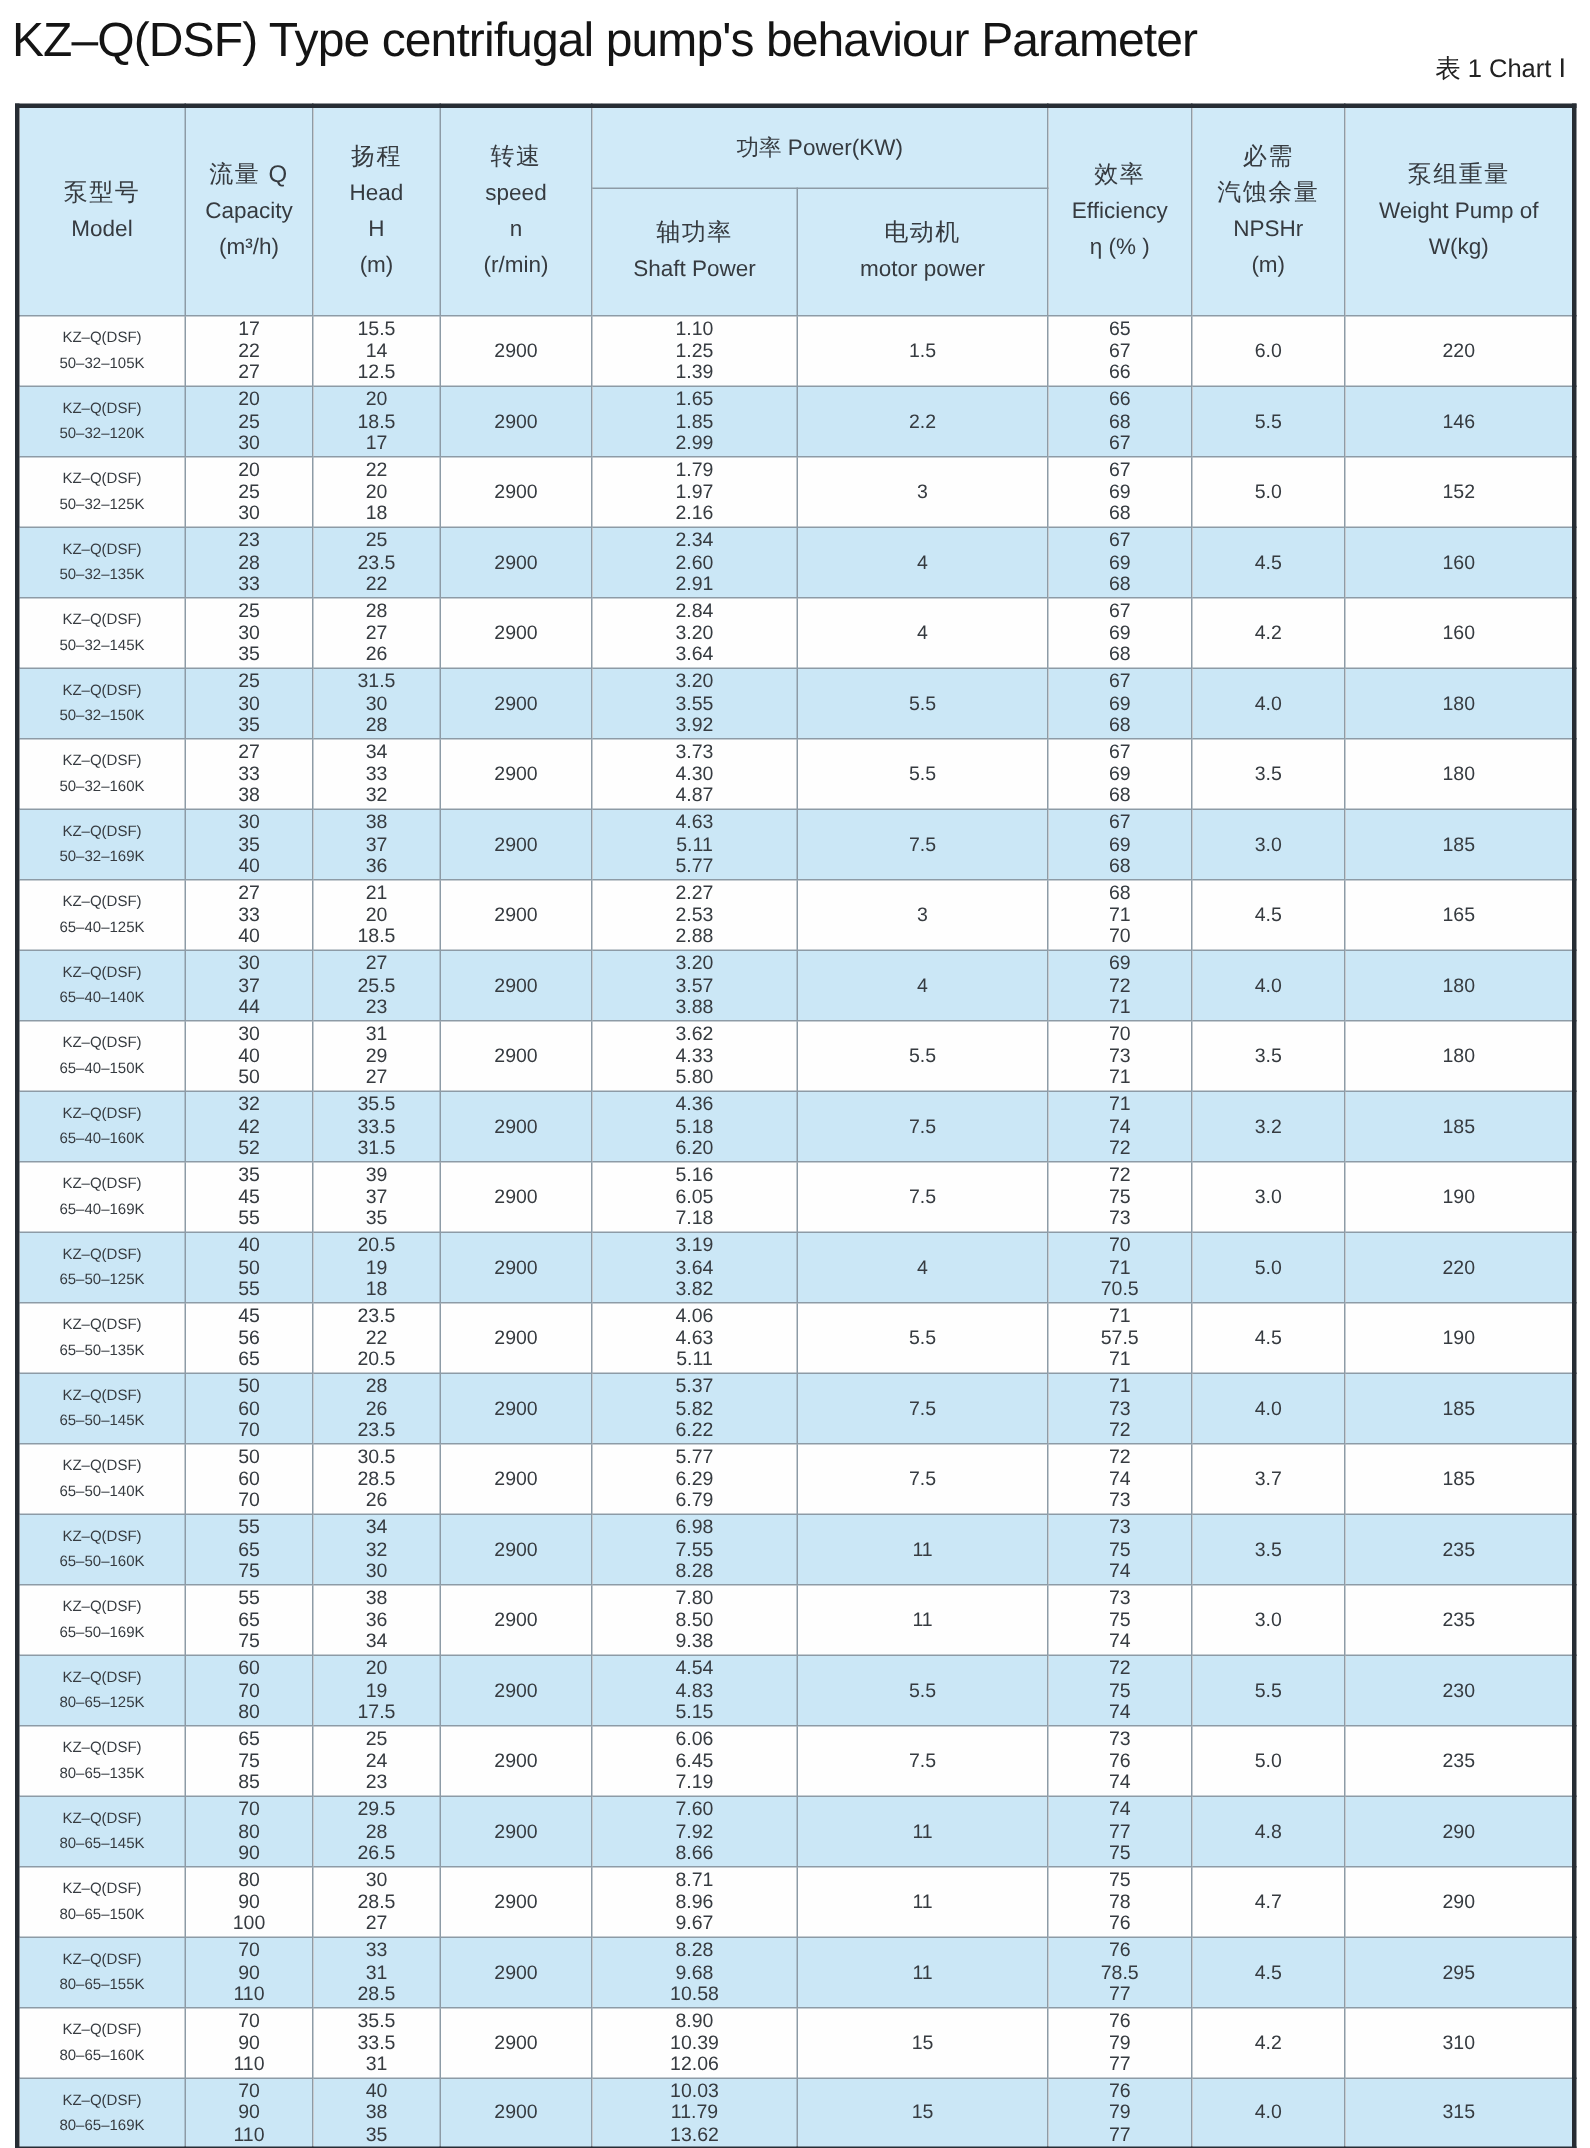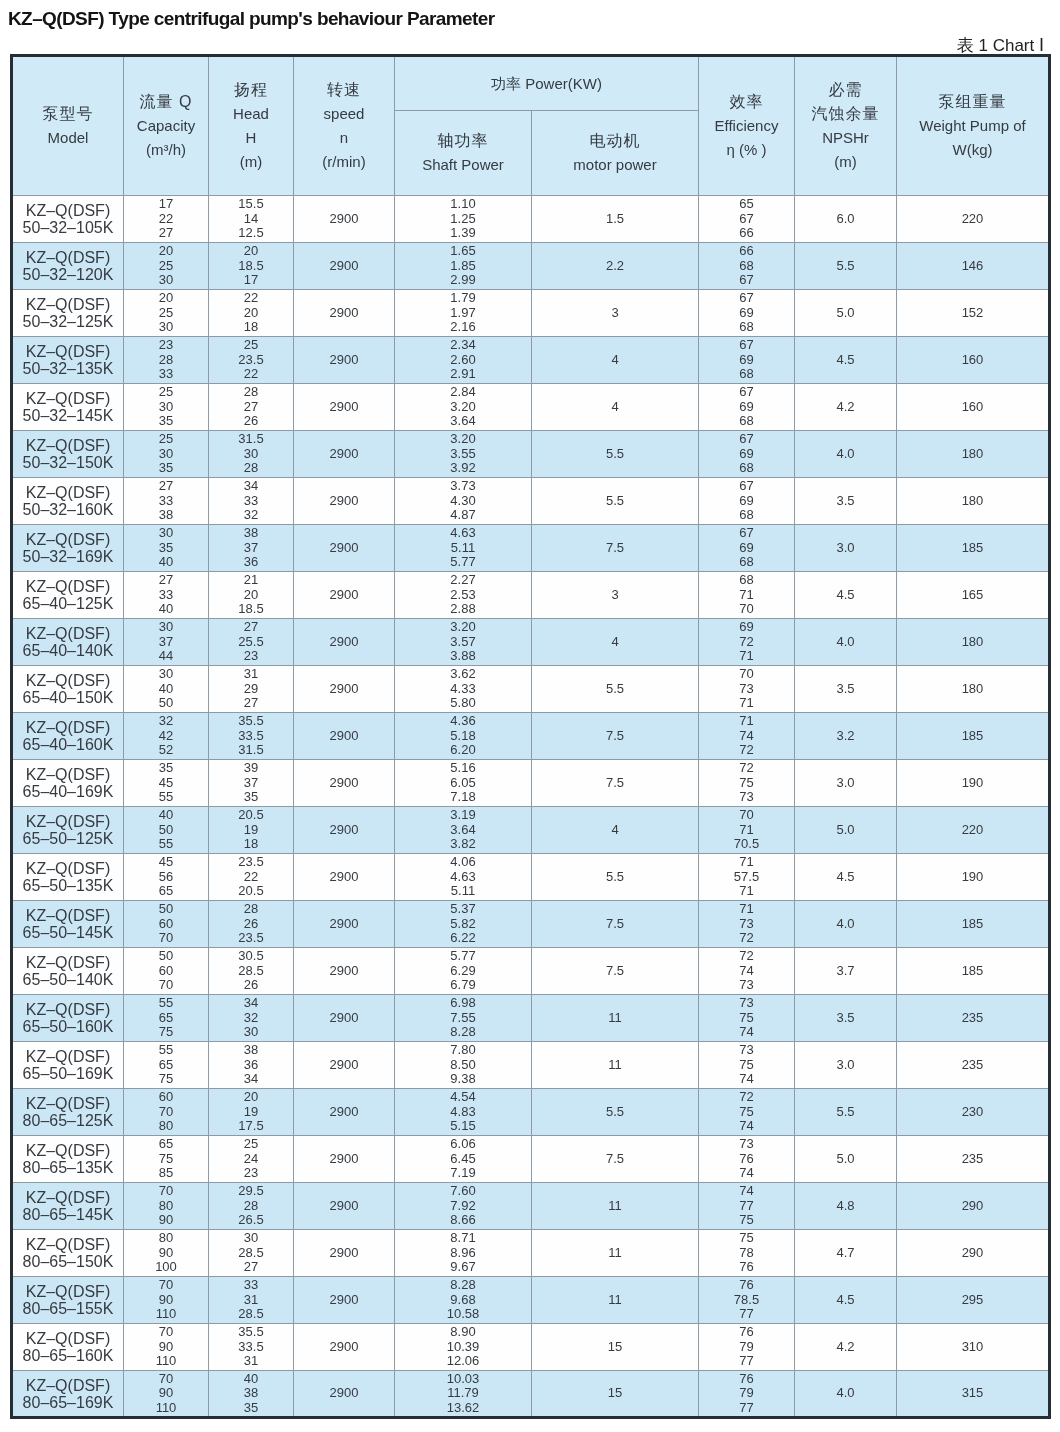--- a/index.html
+++ b/index.html
@@ -1,20 +1,20 @@
 <!DOCTYPE html>
 <html><head>
 <meta charset="utf-8">
 <style>
   * { margin:0; padding:0; box-sizing:border-box; }
   html,body { background:#ffffff; }
   body { font-family:"Liberation Sans","DejaVu Sans",sans-serif; width:1060px; }
   .page { position:relative; width:1060px; height:1432px; background:#fff; overflow:hidden; }
   .page-title {
-    font-size:19px; font-weight:bold; color:#141414; letter-spacing:-0.6px;
+    font-size:32px; font-weight:normal; color:#141414; letter-spacing:-0.6px;
     margin:8px 14px 0 8px;
   }
   .chart-label {
     position:absolute; top:34px; right:16px; font-size:17px; color:#222;
   }
   table.spec {
     border-collapse:collapse; table-layout:fixed;
     margin:24px 0 0 10px; width:1038px;
     border:3px solid #272d34;
   }
@@ -23,21 +23,21 @@
     color:#363b40; padding:0; overflow:hidden;
   }
   thead th { background:#d0eaf8; font-weight:normal; font-size:15px; line-height:24px; }
   thead tr.h1 { height:55px; }
   thead tr.h2 { height:85px; }
   thead .zh { font-size:16px; letter-spacing:1px; }
   tbody tr { height:47px; background:#fefefe; }
   tbody tr:nth-child(even) { background:#cbe7f6; }
   tbody td { font-size:13px; }
   tbody td .ln { line-height:14.6px; }
-  tbody td.model { font-size:16px; }
+  tbody td.model { font-size:10px; }
   tbody td.model .ln { line-height:17px; }
 </style>
 </head>
 <body>
 
 <div class="page">
 
   <div class="page-title">KZ–Q(DSF) Type centrifugal pump's behaviour Parameter</div>
   <div class="chart-label">表 1  Chart Ⅰ</div>
 

